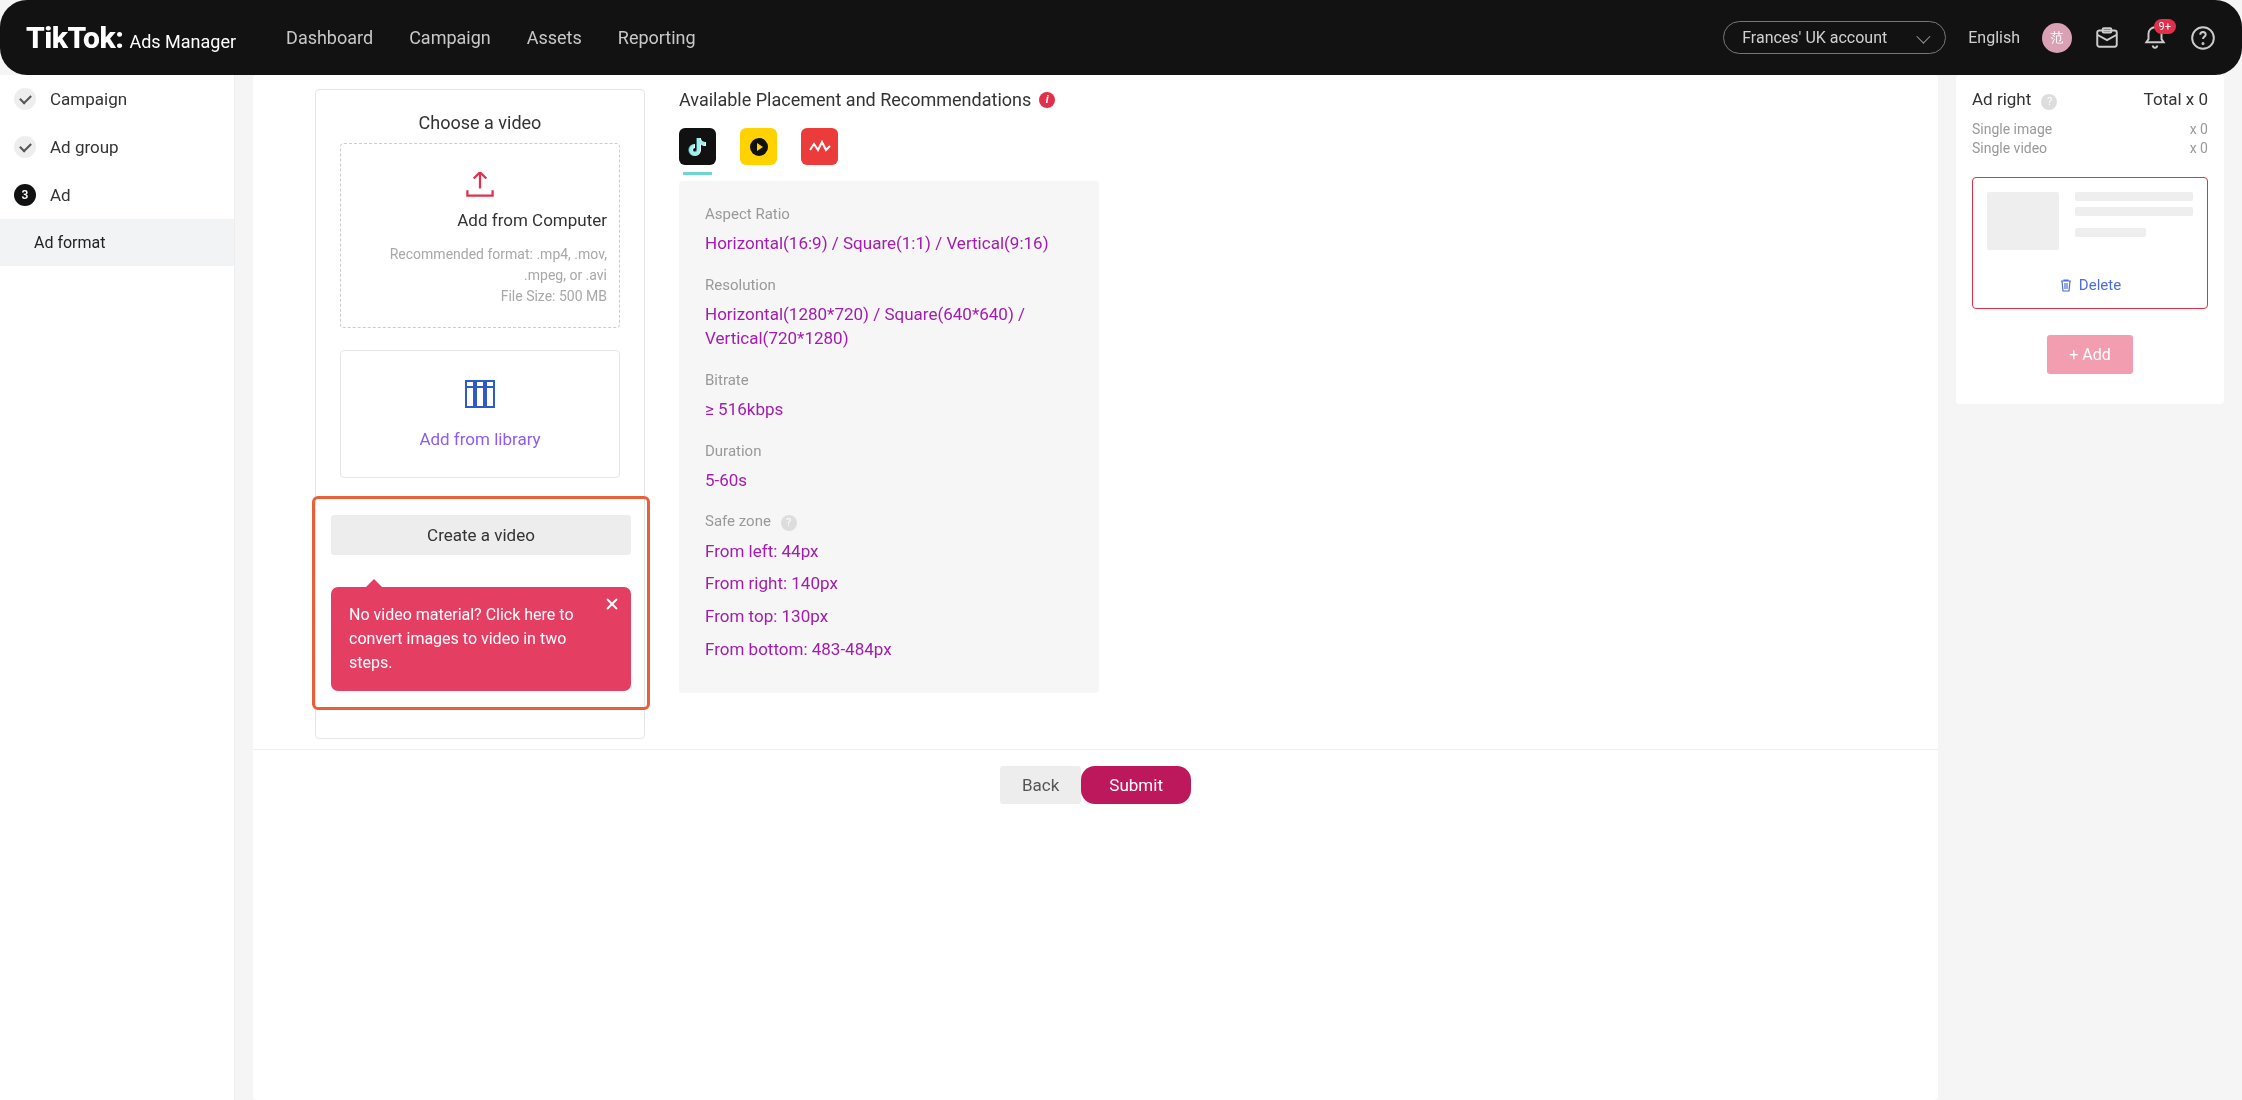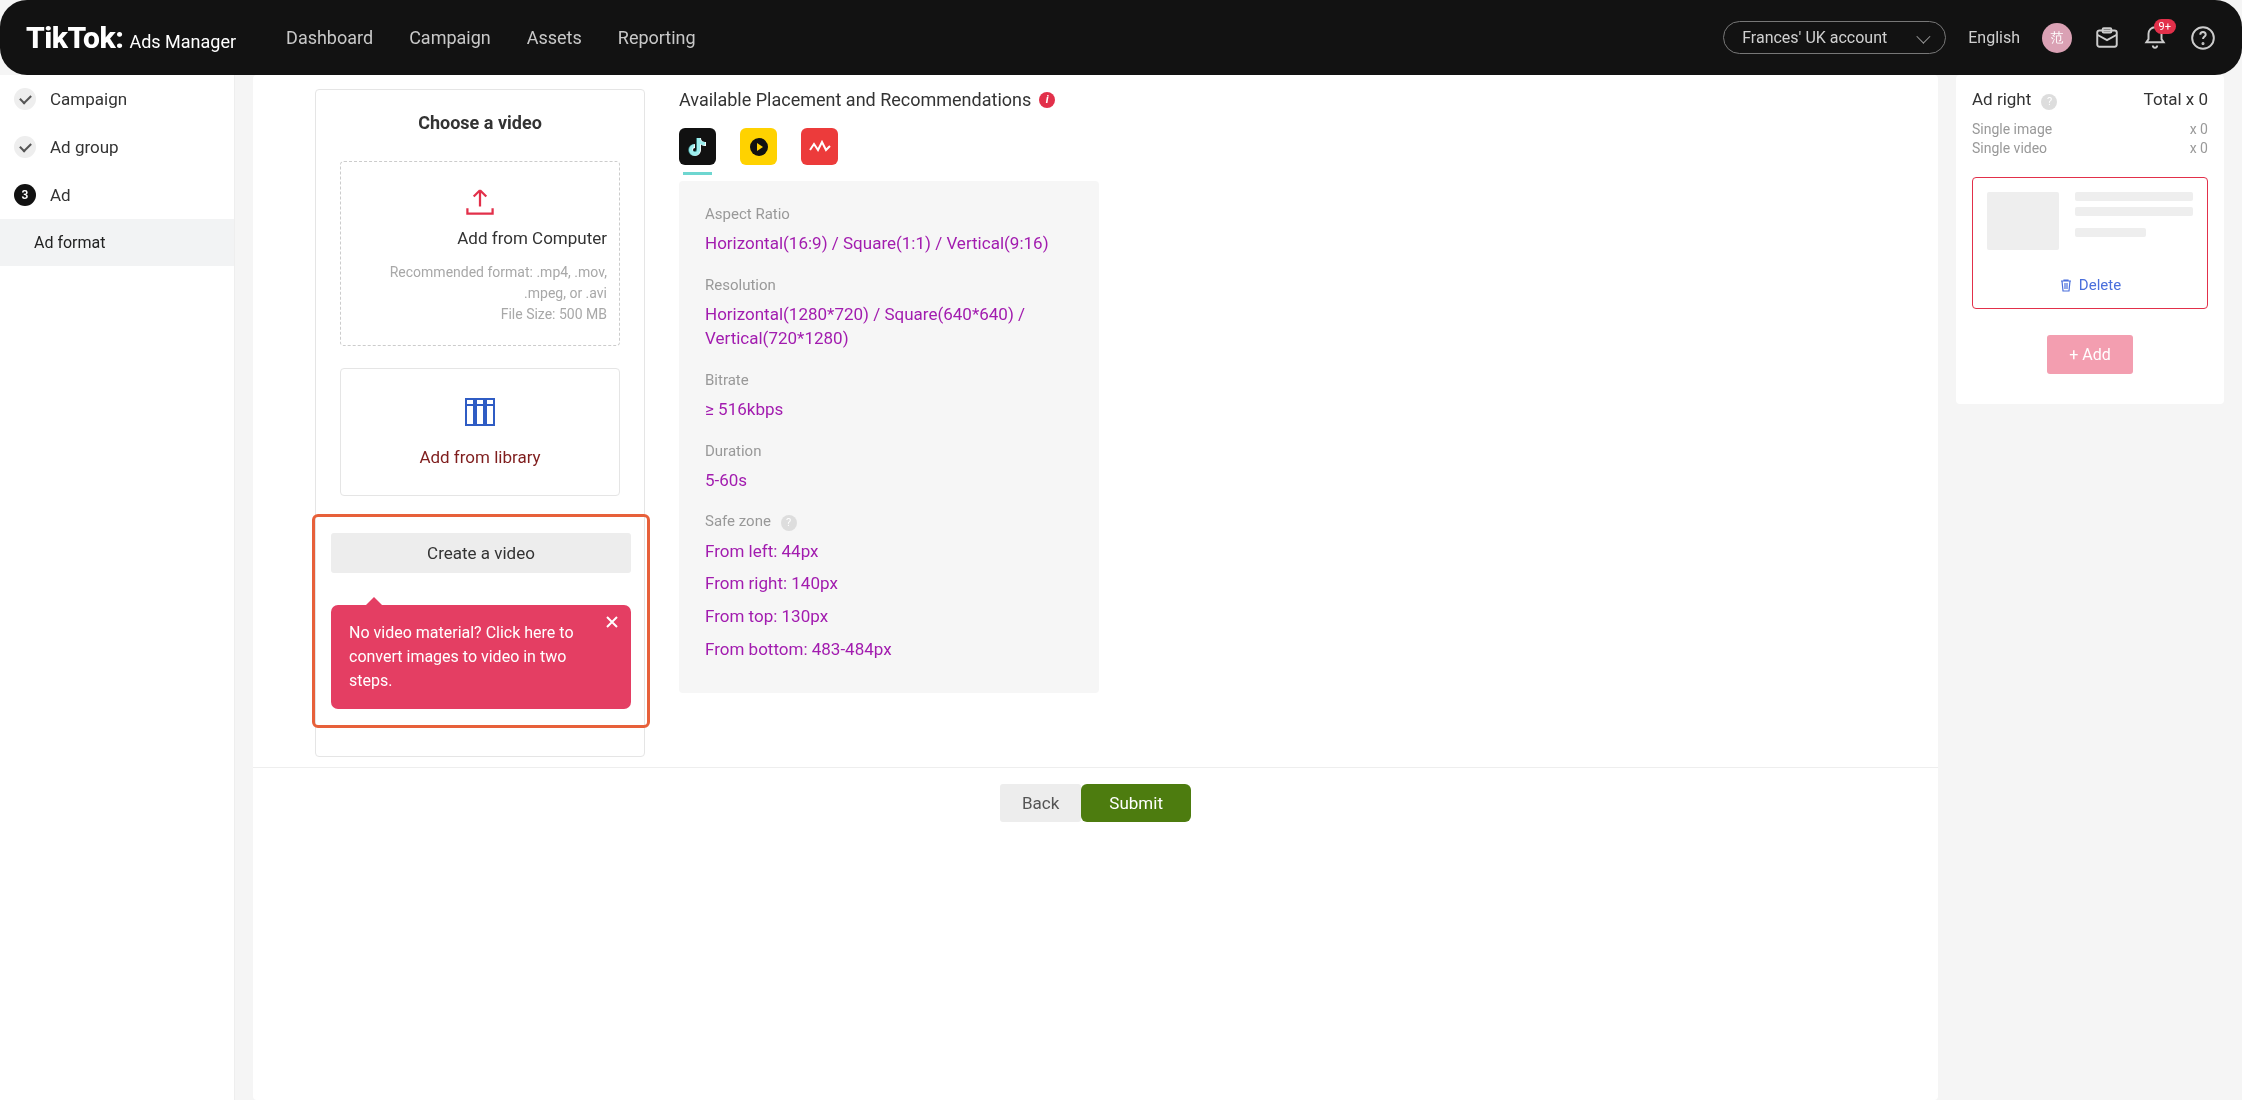--- a/index.html
+++ b/index.html
@@ -183,22 +183,21 @@
       border: 1px solid #e5e5e5;
       border-radius: 4px;
       padding: 22px 24px 28px;
       background: #fff;
       position: relative;
     }
     .choose-title {
       text-align: center;
       font-size: 18px;
       color: #333;
-      margin-bottom: 28px;
-      font-weight: bold;
+      margin-bottom: 10px;
     }
     .dashed-box {
       border: 1px dashed #ccc;
       border-radius: 4px;
       padding: 24px 12px 20px;
       text-align: right;
     }
     .upload-icon {
       color: #e2304a;
       margin: 0 auto 12px;
@@ -223,21 +222,21 @@
       padding: 26px 12px 28px;
     }
     .lib-icon {
       color: #2f5cc4;
       margin: 0 auto 18px;
       width: 34px;
       height: 34px;
     }
     .lib-title {
       font-size: 17px;
-      color: #7f1d1d;
+      color: #8b5cf6;
     }
     .create-highlight {
       border: 3px solid #e7603a;
       border-radius: 6px;
       padding: 16px;
       margin-top: 18px;
       margin-left: -28px;
       margin-right: -30px;
     }
     .create-btn {
@@ -458,26 +457,26 @@
     .btn-back {
       background: #ededed;
       border: none;
       color: #555;
       font-size: 17px;
       padding: 9px 22px;
       border-radius: 3px;
       cursor: pointer;
     }
     .btn-submit {
-      background: #4d7c0f;
+      background: #be185d;
       border: none;
       color: #fff;
       font-size: 17px;
       padding: 9px 28px;
-      border-radius: 6px;
+      border-radius: 14px;
       cursor: pointer;
     }
     svg { display: block; }
   </style>
 </head>
 <body>
 
 <header class="top-header">
   <div class="logo-group">
     <span class="logo-tiktok">TikTok:</span>

